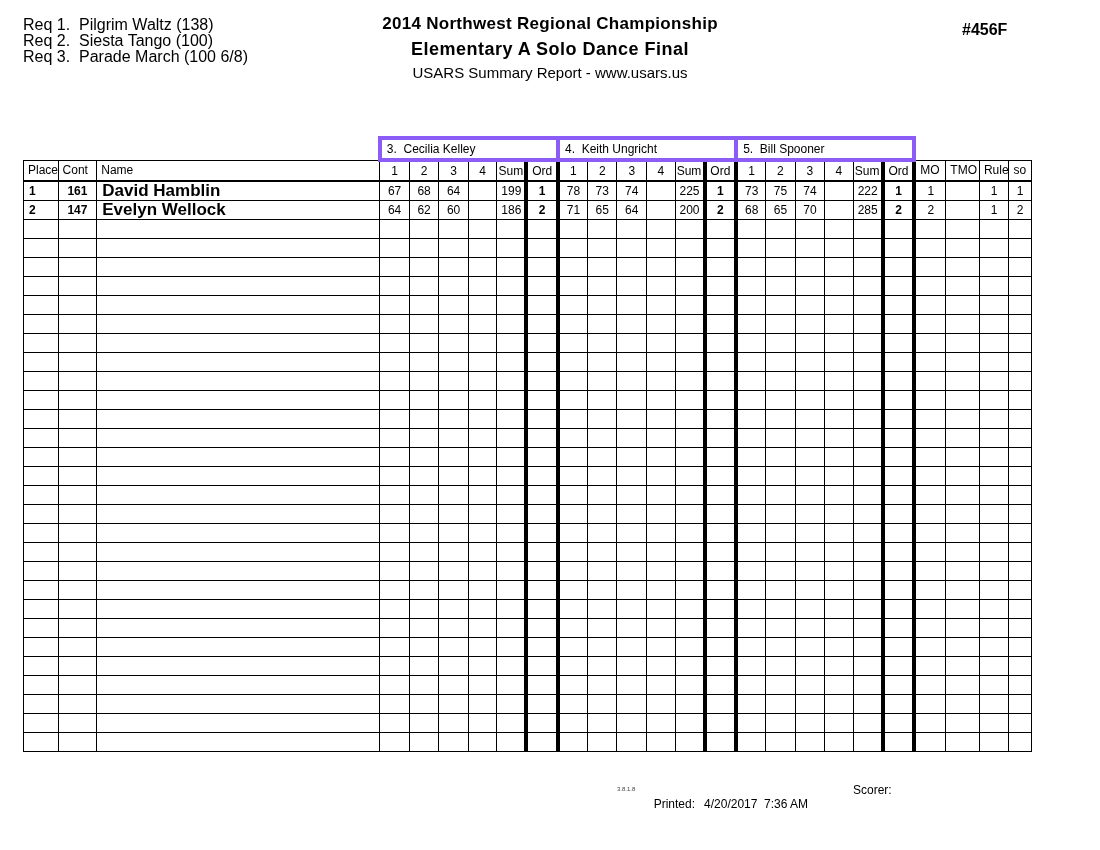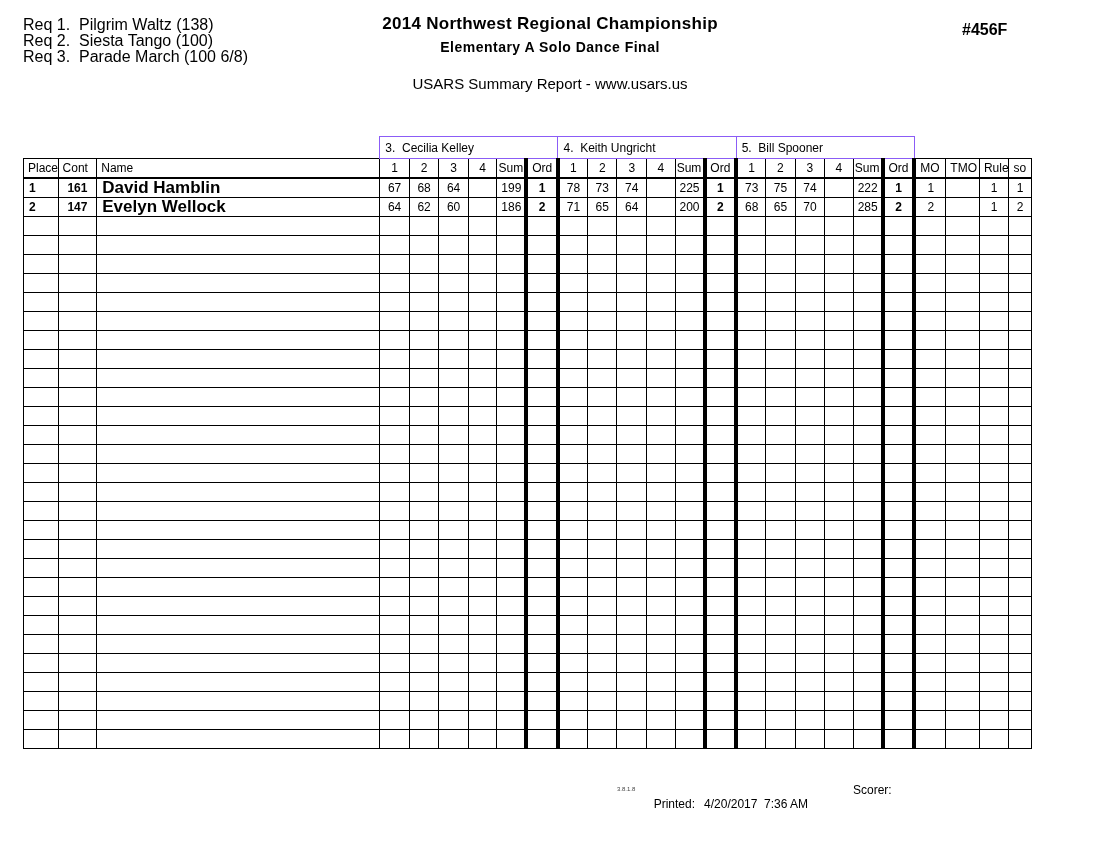--- a/index.html
+++ b/index.html
@@ -18,22 +18,22 @@
     font-size: 16px; line-height: 16px;
   }
 
   
   .title-block {
     position: absolute; left: 0; right: 0; top: 14px;
     text-align: center;
   }
   .title-main  { font-size: 17px; font-weight: bold; letter-spacing: 0.3px; }
   .title-venue { font-size: 15px; margin-top: 4px; }
-  .title-event { font-size: 14px; font-weight: bold; margin-top: 5px; letter-spacing: 0.5px; }
-  .title-report{ font-size: 15px; margin-top: 20px; }
+  .title-event { font-size: 18px; font-weight: bold; margin-top: 5px; letter-spacing: 0.5px; }
+  .title-report{ font-size: 15px; margin-top: 4px; }
 
   .event-number {
     position: absolute; left: 962px; top: 21px;
     font-size: 16px; font-weight: bold;
   }
 
   
   table.results {
     position: absolute; left: 23px; top: 136px;
     width: 1009px;
@@ -48,21 +48,21 @@
     padding: 0;
     overflow: hidden;
     white-space: nowrap;
     font-weight: normal;
     text-align: center;
     vertical-align: middle;
   }
   thead tr.band-row td { height: 22px; }
   thead tr.cols-row th { border-bottom-width: 2px; }
   .nb   { border: none; }
-  .band { border: 1px solid #8b5cf6; text-align: left; padding-left: 5px; white-space: pre; }
+  .band { border: 4px solid #8b5cf6; text-align: left; padding-left: 5px; white-space: pre; }
   .al   { text-align: left; padding-left: 5px; }
   .ar   { text-align: right; padding-right: 3px; }
   .ac   { text-align: center; }
   .b    { font-weight: bold; }
   .nm   { font-size: 17px; }
   .ord  { border-left: 4px solid #000; border-right: 4px solid #000; text-align: center; }
   th.hl { text-align: left; padding-left: 4px; }
 
   
   .footer-version {

